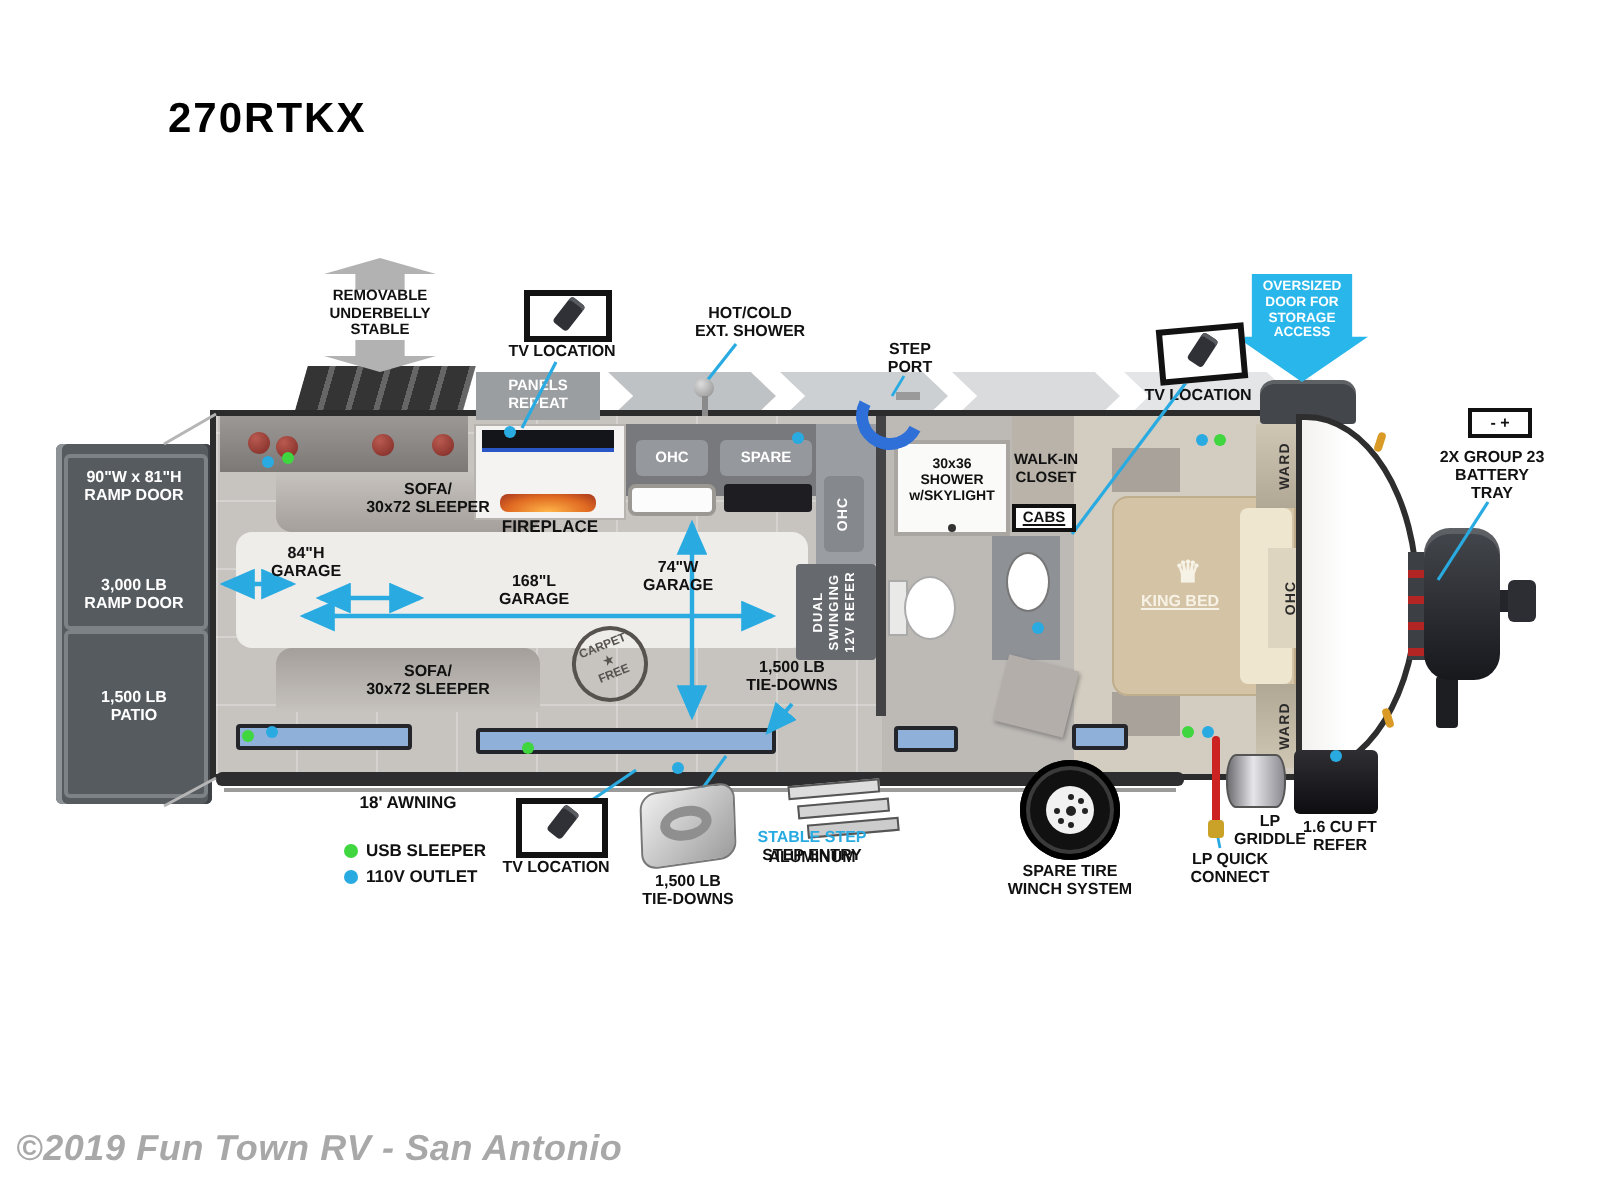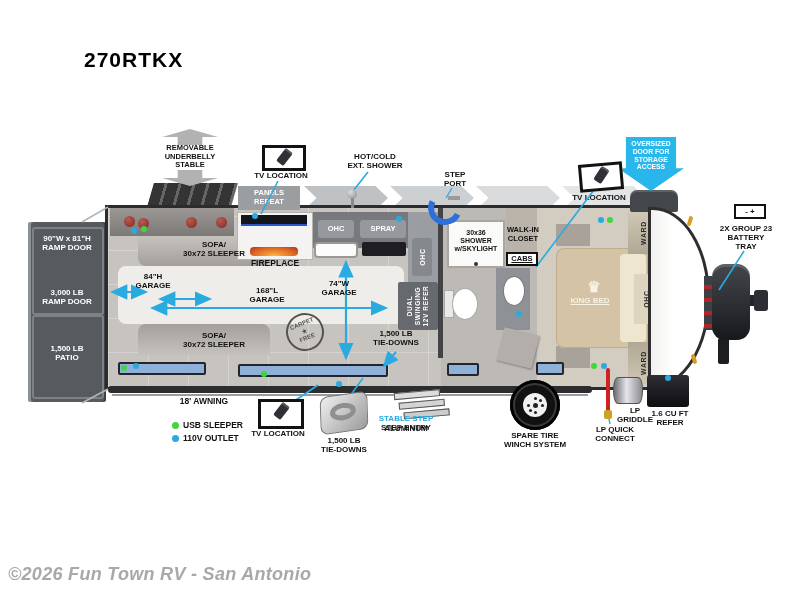--- a/index.html
+++ b/index.html
@@ -151,21 +151,21 @@
     <div class="abs" style="left:12px;top:34px;width:48px;height:9px;border-radius:4px;
                 background:radial-gradient(ellipse at 50% 100%,#ffb649,#e06a22 60%,#a3341f);"></div>
     </div>
   <div class="lbl z7" style="left:244px;top:259px;width:62px;font-size:8.5px;">FIREPLACE</div>
 
   <div class="abs" style="left:312px;top:212px;width:130px;height:36px;background:#77797d;z-index:3;"></div>
   <div class="abs" style="left:318px;top:220px;width:36px;height:18px;background:#95989c;border-radius:3px;z-index:4;">
     <div class="lbl lblw" style="left:0;top:5px;width:36px;font-size:7.5px;">OHC</div>
     </div>
   <div class="abs" style="left:360px;top:220px;width:46px;height:18px;background:#95989c;border-radius:3px;z-index:4;">
-    <div class="lbl lblw" style="left:0;top:5px;width:46px;font-size:7.5px;">SPRAY</div>
+    <div class="lbl lblw" style="left:0;top:5px;width:46px;font-size:7.5px;">SPARE</div>
     </div>
   <div class="abs" style="left:314px;top:242px;width:44px;height:16px;background:#fcfcfc;border:2px solid #9b9894;border-radius:4px;box-sizing:border-box;z-index:4;"></div>
   <div class="abs" style="left:362px;top:242px;width:44px;height:14px;background:#1d1d22;border-radius:2px;z-index:4;"></div>
 
   <div class="abs" style="left:408px;top:212px;width:34px;height:70px;background:#9a9da1;z-index:3;"></div>
   <div class="abs" style="left:412px;top:238px;width:20px;height:38px;background:#85888c;border-radius:3px;z-index:4;">
     <div class="rot" style="color:#fff;">OHC</div>
     </div>
 
   <div class="abs" style="left:398px;top:282px;width:40px;height:48px;background:#66696d;border-radius:2px;z-index:4;">
@@ -326,14 +326,14 @@
   <span class="dot g sm" style="left:591px;top:363px;"></span>
   <span class="dot b sm" style="left:601px;top:363px;"></span>
   <span class="dot g sm" style="left:121px;top:365px;"></span>
   <span class="dot b sm" style="left:133px;top:363px;"></span>
   <span class="dot g sm" style="left:261px;top:371px;"></span>
   <span class="dot b sm" style="left:336px;top:381px;"></span>
   <span class="dot b sm" style="left:516px;top:311px;"></span>
   <span class="dot b sm" style="left:665px;top:375px;"></span>
 
   <div class="lbl" style="left:8px;top:564px;width:330px;text-align:left;font-size:18px;font-style:italic;
-              font-weight:bold;color:#a8a8a8;letter-spacing:.3px;">©2026 Fun Town RV - San Antonio</div>
+              font-weight:bold;color:#a8a8a8;letter-spacing:.3px;">©2019 Fun Town RV - San Antonio</div>
 </div>
 
 </body></html>

